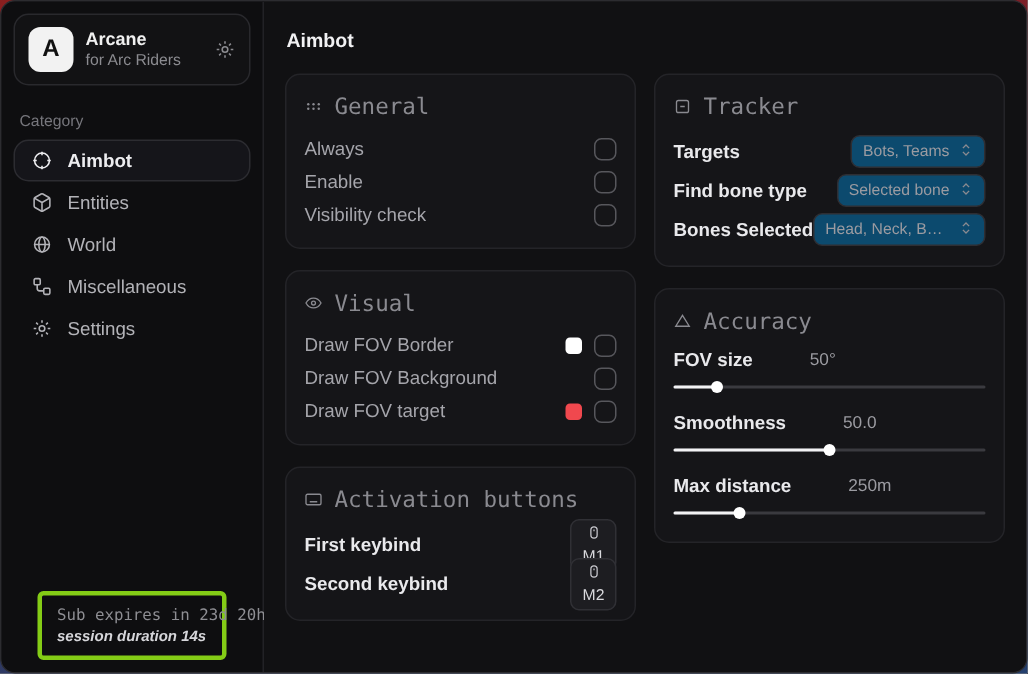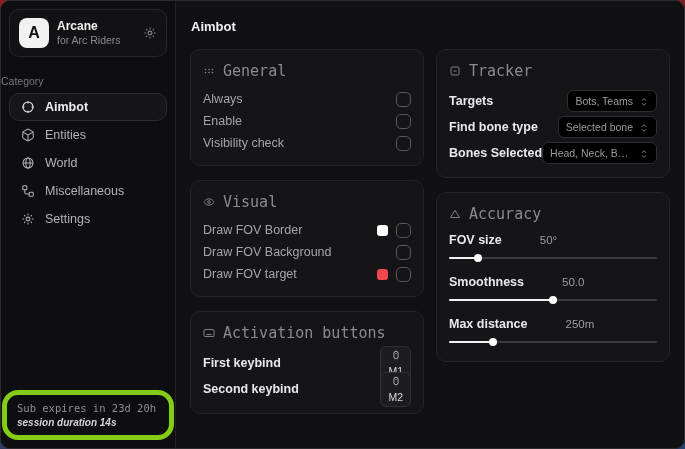--- a/index.html
+++ b/index.html
@@ -24,33 +24,33 @@
   }
   .logo-badge {
     width:30px; height:30px; border-radius:8px; background:#f2f2f2; color:#111;
     display:flex; align-items:center; justify-content:center;
     font-weight:bold; font-size:16px; flex-shrink:0;
   }
   .logo-text { display:flex; flex-direction:column; line-height:1.25; min-width:0; }
   .logo-name { font-size:12px; font-weight:bold; color:#f0f0f0; }
   .logo-sub { font-size:10.5px; color:#8b8b90; }
   .logo-gear { margin-left:auto; color:#8b8b90; display:flex; cursor:pointer; }
-  .cat-label { margin:10px 0 6px; font-size:10.5px; color:#76767c; }
+  .cat-label { margin:10px 12px 6px; font-size:10.5px; color:#76767c; }
   .nav { display:flex; flex-direction:column; }
   .nav-item {
     height:28px; margin:0 8px; padding:0 11px; display:flex; align-items:center; gap:10px;
     color:#b3b3b8; font-size:12.5px; border:1px solid transparent; border-radius:10px;
     cursor:pointer;
   }
   .nav-item.active {
     background:#15151a; border-color:#2c2c31; color:#ededf0; font-weight:bold;
   }
   .nav-item .nicon { display:flex; color:inherit; }
   .side-footer {
-    margin:auto 1px 8px; padding:7px 10px; border:5px solid #84cc16; border-radius:16px;
+    margin:auto 24px 8px; padding:7px 10px; border:3px solid #84cc16; border-radius:4px;
   }
   .sub-line { font-family:"DejaVu Sans Mono", monospace; font-size:10.5px; color:#8e8e93; white-space:nowrap; }
   .sess-line { font-size:10px; font-weight:bold; color:#d6d6da; margin-top:3px;font-style:italic; }
   
   .main { flex:1; padding:12px 14px 14px; display:flex; flex-direction:column; background:#111113; }
   .page-title { font-size:13px; font-weight:bold; color:#f2f2f4; margin:6px 0 15px 1px; }
   .columns { display:flex; gap:12px; align-items:flex-start; }
   .col { flex:1; display:flex; flex-direction:column; min-width:0; }
   .card {
     background:#151518; border:1px solid #242428; border-radius:10px;
@@ -71,21 +71,21 @@
   }
   .right-group { display:flex; align-items:center; gap:8px; }
   .swatch { width:11px; height:11px; border-radius:3px; cursor:pointer; }
   .chip {
     display:inline-flex; align-items:center; gap:5px; background:#1d1d21;
     border:1px solid #303035; border-radius:6px; padding:3px 7px; cursor:pointer;
     color:#d9d9dd; font-size:10.5px; font-weight:normal;flex-direction:column;
   }
   .chip .micon { display:flex; color:#c9c9ce; }
   .dropdown {
-    display:inline-flex; align-items:flex-end; gap:6px; background:#000000;
+    display:inline-flex; align-items:flex-start; gap:6px; background:#0c4a6e;
     border:1px solid #2e2e33; border-radius:6px; padding:4px 7px; cursor:pointer;
     color:#9b9ba1; font-size:10.5px; min-width:0;
   }
   .dropdown .dd-text { white-space:nowrap; overflow:hidden; text-overflow:ellipsis; }
   .dropdown .dd-icon { display:flex; color:#8a8a90; flex-shrink:0; }
   .acc-row { margin-bottom:9px; }
   .acc-top { display:flex; align-items:center; height:18px; }
   .acc-value { font-size:11.5px; color:#9b9ba1;padding-left:38px; }
   .slider { position:relative; height:12px; margin-top:3px; display:flex; align-items:center; cursor:pointer; }
   .slider-track { position:relative; width:100%; height:2px; background:#3a3a3f; border-radius:2px; }

